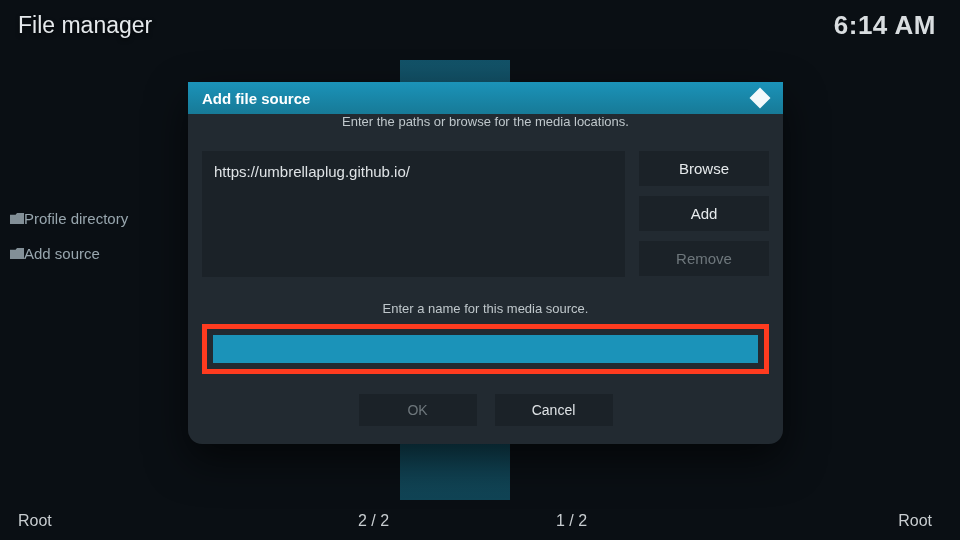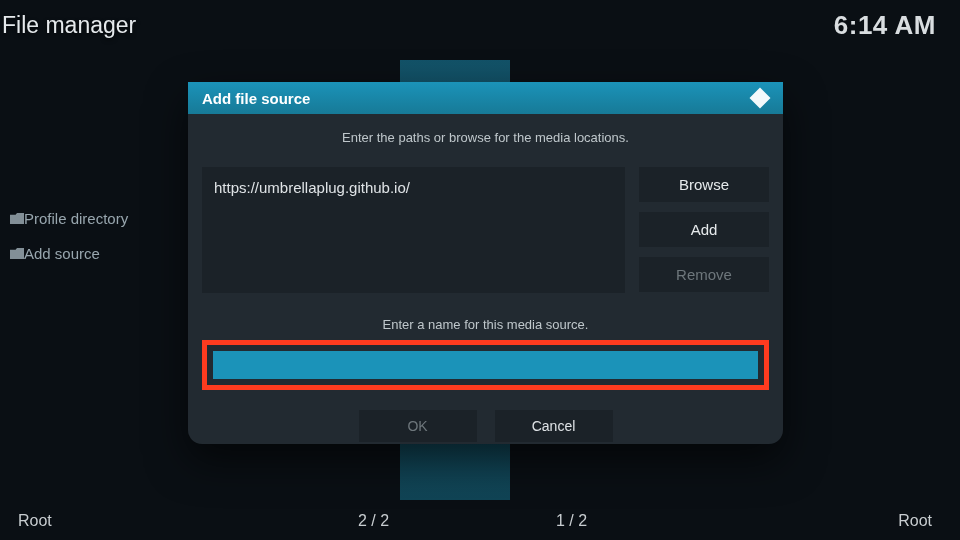--- a/index.html
+++ b/index.html
@@ -1,34 +1,34 @@
 <!DOCTYPE html>
 <html><head>
   <meta charset="utf-8">
   <style>
     *{box-sizing:border-box;margin:0;padding:0}
     body{width:960px;height:540px;background:#0a0f14;font-family:Arial,Helvetica,sans-serif;overflow:hidden;position:relative;color:#dfe3e6}
-    .topbar{position:absolute;top:0;left:0;right:0;height:50px;display:flex;align-items:center;padding:0 2px}
+    .topbar{position:absolute;top:0;left:16px;right:0;height:50px;display:flex;align-items:center;padding:0 2px}
     .title-main{font-size:23px;font-weight:400;color:#e5e9ec;text-shadow:0 2px 4px rgba(0,0,0,.6)}
     .clock{position:absolute;right:24px;top:10px;font-size:26px;font-weight:700;color:#d9dde0;letter-spacing:.5px}
     .bgcol{position:absolute;top:60px;bottom:40px;width:110px;background:linear-gradient(#1b96bd,#177996);opacity:.5}
     .bgcol.left{left:400px}
     .sidebar{position:absolute;left:10px;top:210px;display:flex;flex-direction:column;gap:18px}
     .sb-item{display:flex;align-items:center;gap:0;color:#98a6ae;font-size:15px}
     .folder-ic{width:14px;height:11px;background:#98a6ae;clip-path:polygon(0 15%,40% 15%,50% 0,100% 0,100% 100%,0 100%);opacity:.85}
     .bottombar{position:absolute;bottom:0;left:0;right:0;height:38px;display:flex;align-items:center;color:#c8cdd0;font-size:16px}
     .bb-left{position:absolute;left:18px}
     .bb-right{position:absolute;right:28px}
     .bb-c1{position:absolute;left:358px}
     .bb-c2{position:absolute;left:556px}
     .dialog{position:absolute;left:188px;top:82px;width:595px;height:362px;background:#222a31;box-shadow:0 16px 40px rgba(0,0,0,.6);border-radius:14px}
     .dlg-head{height:32px;background:linear-gradient(#1b93b9,#177a97);display:flex;align-items:center;padding:0 14px;position:relative}
     .dlg-title{color:#fff;font-size:15px;font-weight:700}
     .kodi-ic{position:absolute;right:10px;top:4px;width:26px;height:24px}
-    .instr{text-align:center;color:#bfc7cb;font-size:13px;margin-top:16px}
+    .instr{text-align:center;color:#bfc7cb;font-size:13px;}
     .mid{display:flex;gap:14px;margin:22px 14px 0 14px}
     .paths{flex:1;height:126px;background:#1b2228;padding:12px 12px}
     .path-entry{color:#dfe3e6;font-size:15px;background:transparent;border:none;width:100%;outline:none}
     .btncol{display:flex;flex-direction:column;gap:10px}
     .sbtn{width:130px;height:35px;background:#1b2228;color:#e6eaec;font-size:15px;text-align:center;line-height:35px;border:none;cursor:pointer}
     .sbtn.disabled{color:#6e777c}
     .instr2{text-align:center;color:#bfc7cb;font-size:13px;margin-top:24px}
     .hlwrap{margin:8px 14px 0 14px;border:5px solid #ff3b1f;padding:6px}
     .name-input{display:block;width:100%;height:28px;background:#1b93b9;border:none;outline:none;color:#fff;text-align:center;font-size:14px;caret-color:#fff}
     .dlg-foot{display:flex;gap:18px;justify-content:center;margin-top:20px}

